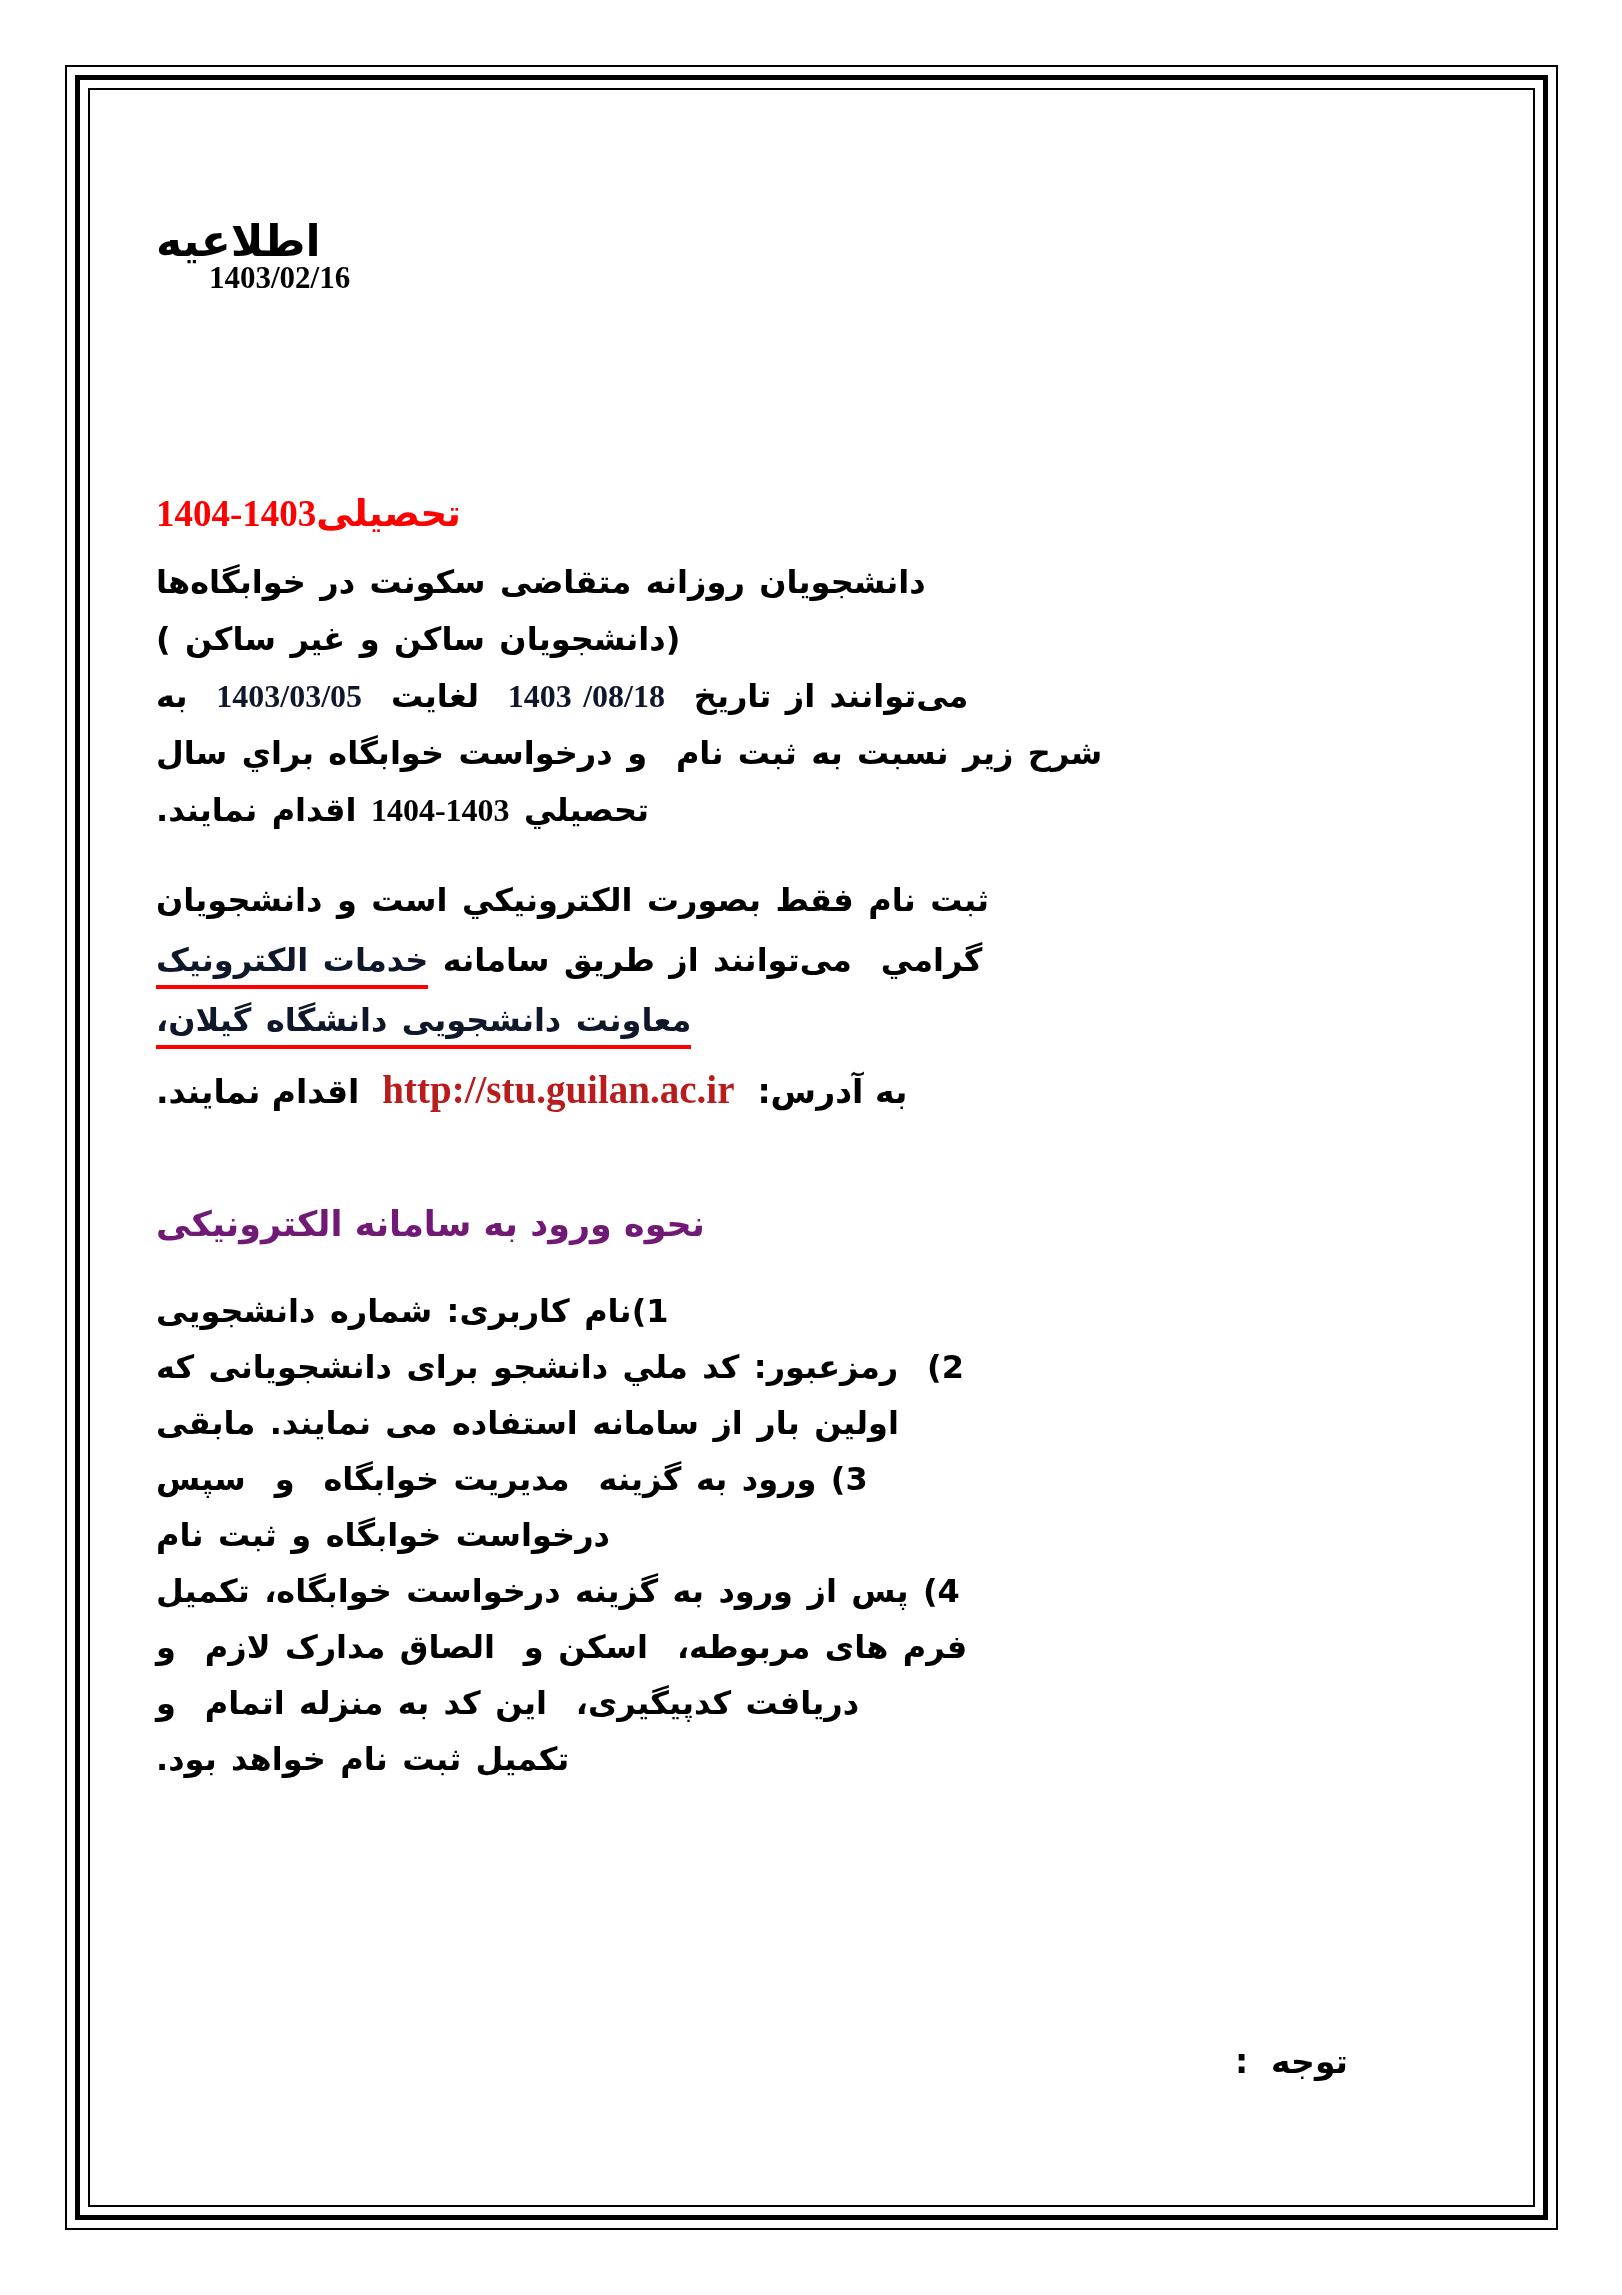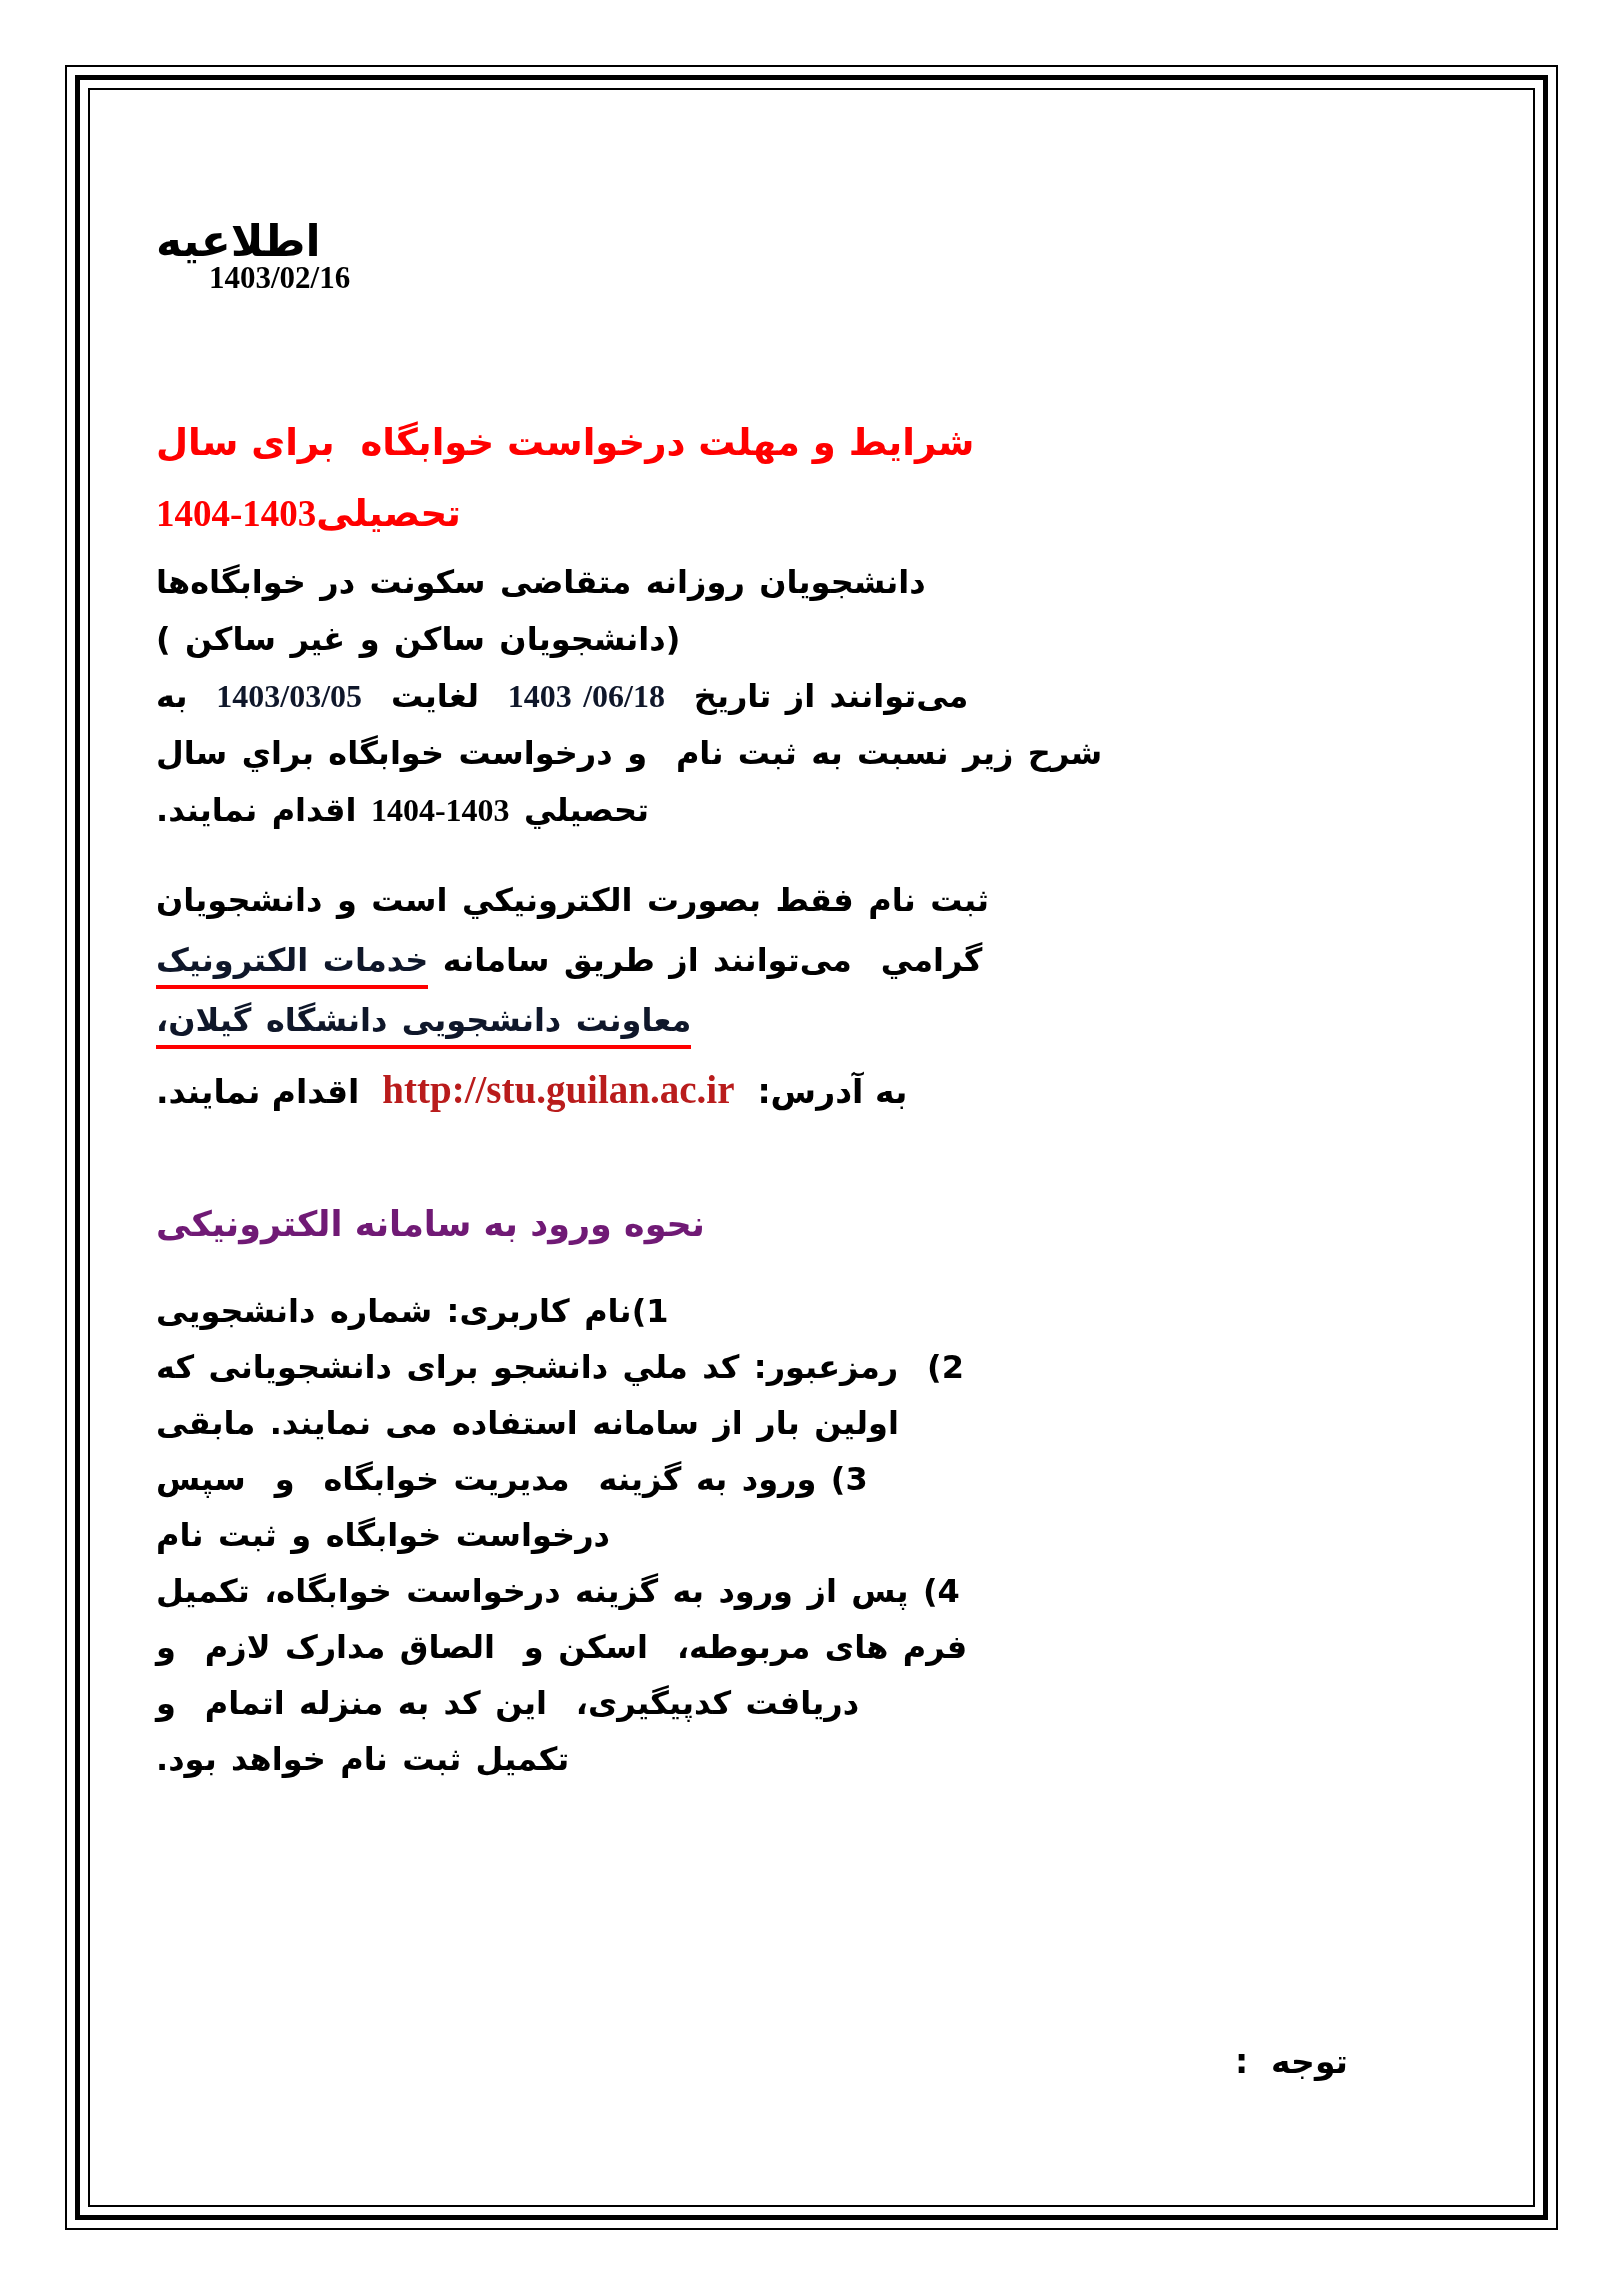--- a/index.html
+++ b/index.html
@@ -96,28 +96,28 @@
 
 <div class="frame frame-outer"></div>
 <div class="frame frame-mid"></div>
 <div class="frame frame-inner"></div>
 
 <h1 class="block doc-title">اطلاعیه</h1>
 
 <div class="issue-date">1403/02/16</div>
 
 <h2 class="block main-heading">
-  <span>شرایط و مهلت درخواست خوابگاه&nbsp; برای سال</span><br>
+  <br>
   <span>تحصیلی</span><span class="num">1403-1404</span>
 </h2>
 
 <p class="block para1">
   <span>دانشجویان روزانه متقاضی سکونت در خوابگاه‌ها</span><br>
   <span>(دانشجویان ساکن و غیر ساکن )</span><br>
-  <span>می‌توانند از تاریخ&nbsp; </span><bdo dir="ltr" class="red num">1403 /06/18</bdo><span>&nbsp; لغایت&nbsp; </span><span class="red num">1403/03/05</span><span>&nbsp; به</span><br>
+  <span>می‌توانند از تاریخ&nbsp; </span><bdo dir="ltr" class="red num">1403 /08/18</bdo><span>&nbsp; لغایت&nbsp; </span><span class="red num">1403/03/05</span><span>&nbsp; به</span><br>
   <span>شرح زیر نسبت به ثبت نام&nbsp; و درخواست خوابگاه براي سال</span><br>
   <span>تحصیلي </span><span class="num">1403-1404</span><span> اقدام نمایند.</span>
 </p>
 
 <p class="block para2">
   <span>ثبت نام فقط بصورت الکترونیکي است و دانشجویان</span><br>
   <span>گرامي&nbsp; می‌توانند از طریق سامانه </span><span class="red uline">خدمات الکترونیک</span><br>
   <span class="red uline">معاونت دانشجویی دانشگاه گیلان،</span>
 </p>
 

